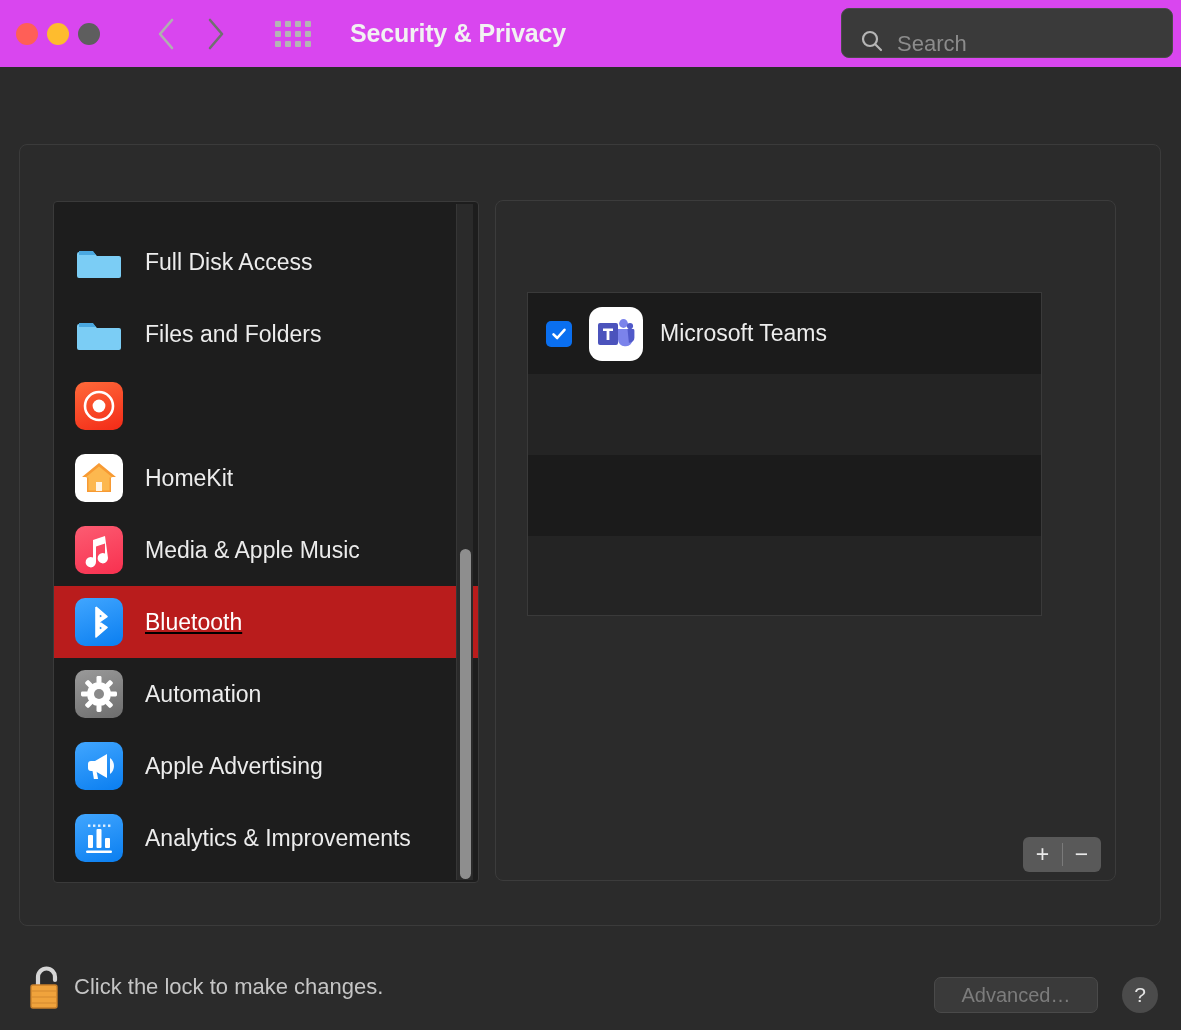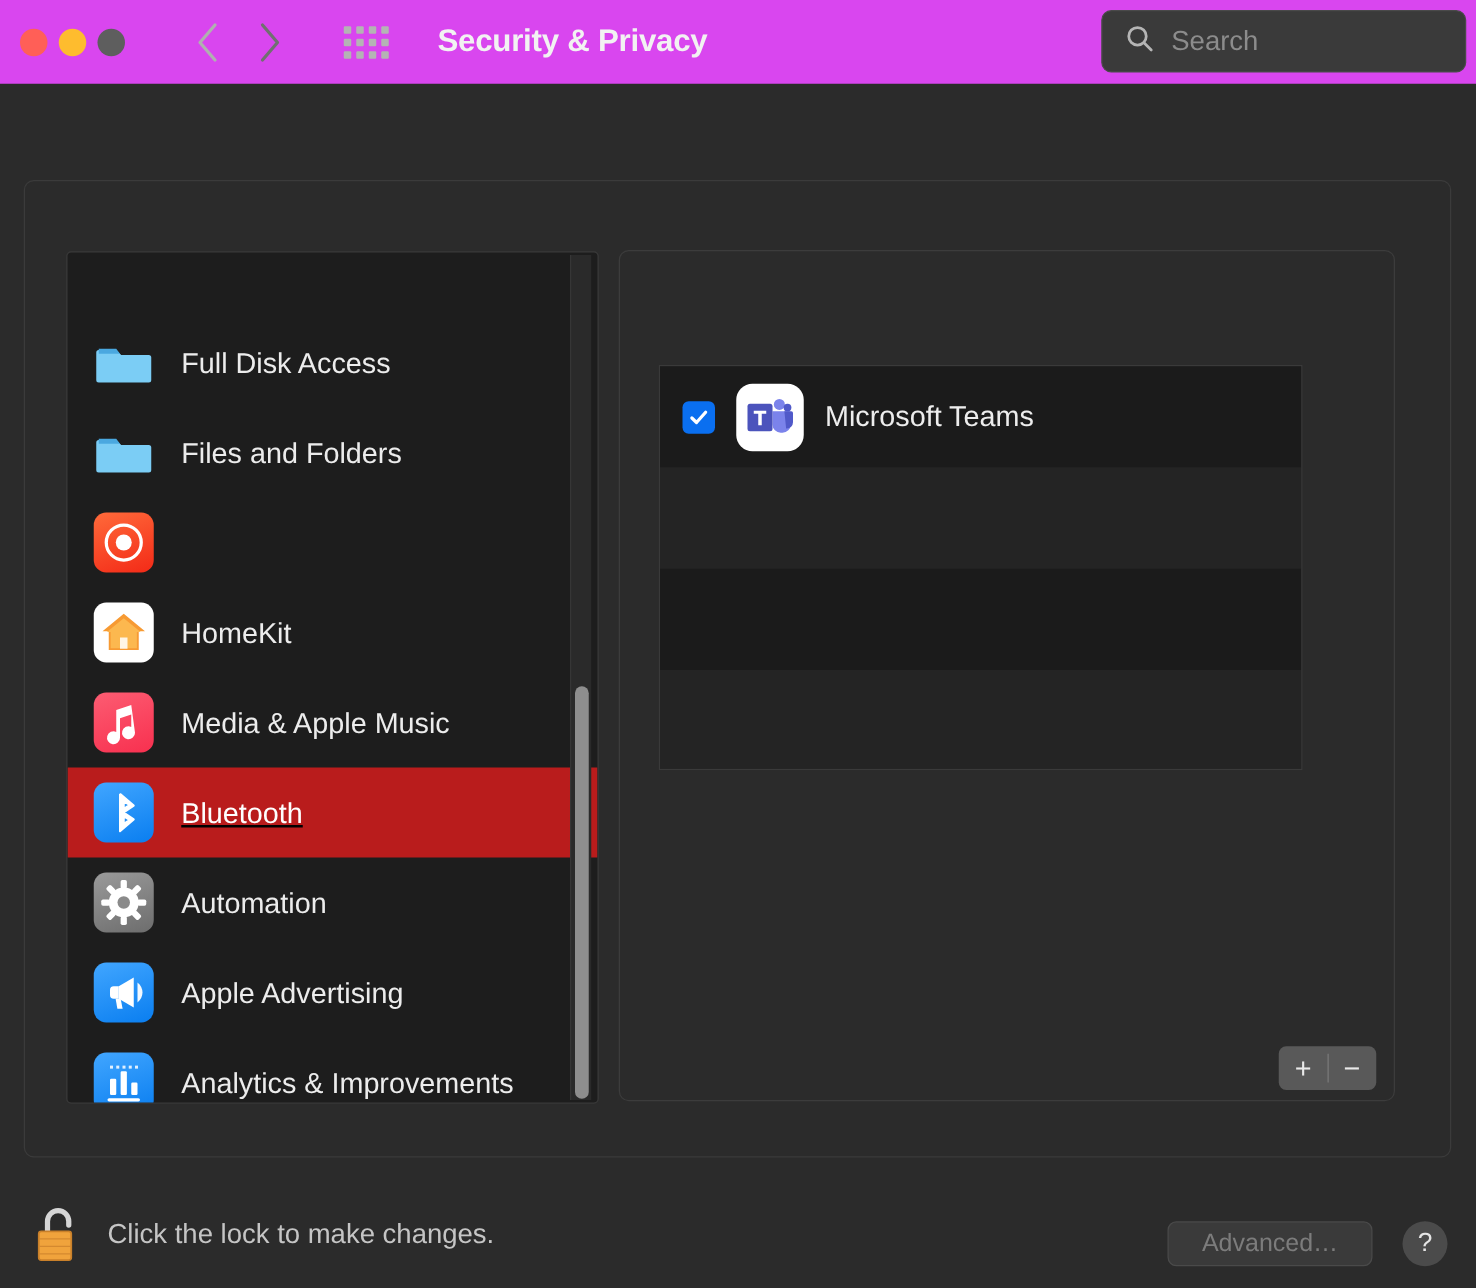--- a/index.html
+++ b/index.html
@@ -75,27 +75,27 @@
     font-size: 25px;
     font-weight: bold;
     color: #f2f2f2;
     letter-spacing: -0.2px;
   }
 
   .search-box {
     position: absolute;
     right: 8px;
     top: 8px;
-    width: 292px;
+    width: 332px;
     height: 50px;
     background: #3a3a3a;
     border: 1px solid #4a4a4a;
     border-radius: 8px;
     display: flex;
-    align-items: center;
+    align-items: flex-end;
     padding-left: 18px;
     gap: 13px;
   }
   .search-box .mag { flex: 0 0 auto; display: block; }
   .search-input {
     background: transparent;
     border: none;
     outline: none;
     color: #d8d8d8;
     font-size: 22px;
@@ -162,21 +162,20 @@
     height: 682px;
     background: #1d1d1d;
     border: 1px solid #3a3a3a;
     border-radius: 4px;
     overflow: hidden;
   }
   .sidebar-scroll {
     position: absolute;
     inset: 0;
     padding-top: 24px;
-    margin-top: 28px;
   }
   .service-row {
     height: 72px;
     display: flex;
     align-items: center;
     padding-left: 21px;
     gap: 22px;
     cursor: default;
   }
   .service-row.selected { background: #b91c1c; text-decoration: underline; }
@@ -313,21 +312,21 @@
     background: #7a7a7a;
   }
 
   
   .footer-lock {
     position: absolute;
     left: 26px;
     top: 962px;
     display: flex;
     align-items: center;
-    gap: 18px;
+    gap: 6px;
   }
   .lock-icon { width: 42px; height: 50px; display: block; }
   .lock-text {
     font-size: 22px;
     color: #c5c5c5;
   }
   .advanced-btn {
     position: absolute;
     left: 934px;
     top: 977px;

